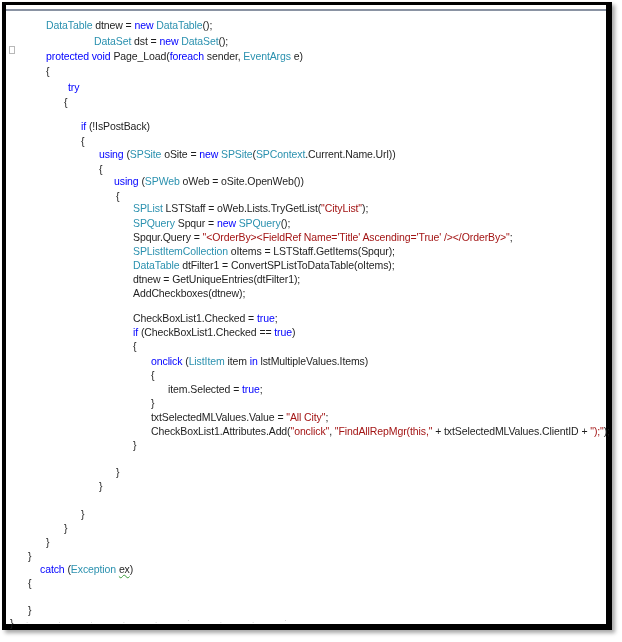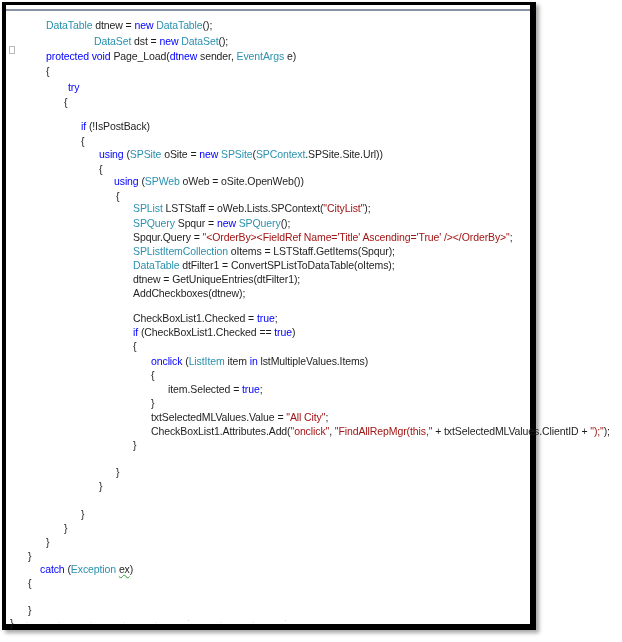--- a/index.html
+++ b/index.html
@@ -1,18 +1,18 @@
 <!DOCTYPE html>
 <html><head>
 <meta charset="utf-8">
 <style>
   html, body { margin:0; padding:0; background:#ffffff; }
   body { width:622px; height:642px; position:relative; overflow:hidden; }
   .frame {
-    position:absolute; left:2px; top:2px; width:534px; height:628px;
+    position:absolute; left:2px; top:2px; width:610px; height:628px;
     border-left:4px solid #000; border-top:3px solid #000;
     border-right:6px solid #000; border-bottom:6px solid #000;
     box-shadow: 3px 3px 4px rgba(0,0,0,0.35);
     background:#fff; box-sizing:border-box;
   }
   .topline { position:absolute; left:0; right:0; top:4px; height:2px; background:#8a93a3; }
   .gutter-mark { position:absolute; left:3px; top:41px; width:6px; height:8px; border:1px solid #b8b8b8; box-sizing:border-box; }
   .code {
     position:absolute; left:0; top:8px; right:0;
     font-family:"Liberation Sans", "DejaVu Sans", sans-serif;
@@ -28,31 +28,31 @@
 </style>
 </head>
 <body>
 
 <div class="frame">
   <div class="topline"></div>
   <div class="gutter-mark"></div>
   <div class="code" id="code">
       <div class="line" style="left: 40px; top: 5px;"><span class="ty">DataTable</span><span class="pl"> dtnew = </span><span class="kw">new</span><span class="pl"> </span><span class="ty">DataTable</span><span class="pl">();</span></div>
       <div class="line" style="left: 40px; top: 21px; padding-left: 48px;"><span class="ty">DataSet</span><span class="pl"> dst = </span><span class="kw">new</span><span class="pl"> </span><span class="ty">DataSet</span><span class="pl">();</span></div>
-      <div class="line" style="left: 40px; top: 36px;"><span class="kw">protected</span><span class="pl"> </span><span class="kw">void</span><span class="pl"> Page_Load(</span><span class="kw">dtnew</span><span class="pl"> sender, </span><span class="ty">EventArgs</span><span class="pl"> e)</span></div>
+      <div class="line" style="left: 40px; top: 36px;"><span class="kw">protected</span><span class="pl"> </span><span class="kw">void</span><span class="pl"> Page_Load(</span><span class="kw">foreach</span><span class="pl"> sender, </span><span class="ty">EventArgs</span><span class="pl"> e)</span></div>
       <div class="line" style="left: 40px; top: 51px;"><span class="pl">{</span></div>
       <div class="line" style="left: 62px; top: 67px;"><span class="kw">try</span></div>
       <div class="line" style="left: 58px; top: 82px;"><span class="pl">{</span></div>
       <div class="line" style="left: 75px; top: 106px;"><span class="kw">if</span><span class="pl"> (!IsPostBack)</span></div>
       <div class="line" style="left: 75px; top: 121px;"><span class="pl">{</span></div>
-      <div class="line" style="left: 93px; top: 134px;"><span class="kw">using</span><span class="pl"> (</span><span class="ty">SPSite</span><span class="pl"> oSite = </span><span class="kw">new</span><span class="pl"> </span><span class="ty">SPSite</span><span class="pl">(</span><span class="ty">SPContext</span><span class="pl">.SPSite.Site.Url))</span></div>
+      <div class="line" style="left: 93px; top: 134px;"><span class="kw">using</span><span class="pl"> (</span><span class="ty">SPSite</span><span class="pl"> oSite = </span><span class="kw">new</span><span class="pl"> </span><span class="ty">SPSite</span><span class="pl">(</span><span class="ty">SPContext</span><span class="pl">.Current.Name.Url))</span></div>
       <div class="line" style="left: 93px; top: 149px;"><span class="pl">{</span></div>
       <div class="line" style="left: 108px; top: 161px;"><span class="kw">using</span><span class="pl"> (</span><span class="ty">SPWeb</span><span class="pl"> oWeb = oSite.OpenWeb())</span></div>
       <div class="line" style="left: 110px; top: 176px;"><span class="pl">{</span></div>
-      <div class="line" style="left: 127px; top: 188px;"><span class="ty">SPList</span><span class="pl"> LSTStaff = oWeb.Lists.SPContext(</span><span class="st">"CityList"</span><span class="pl">);</span></div>
+      <div class="line" style="left: 127px; top: 188px;"><span class="ty">SPList</span><span class="pl"> LSTStaff = oWeb.Lists.TryGetList(</span><span class="st">"CityList"</span><span class="pl">);</span></div>
       <div class="line" style="left: 127px; top: 203px;"><span class="ty">SPQuery</span><span class="pl"> Spqur = </span><span class="kw">new</span><span class="pl"> </span><span class="ty">SPQuery</span><span class="pl">();</span></div>
       <div class="line" style="left: 127px; top: 217px;"><span class="pl">Spqur.Query = </span><span class="st">"&lt;OrderBy&gt;&lt;FieldRef Name='Title' Ascending='True' /&gt;&lt;/OrderBy&gt;"</span><span class="pl">;</span></div>
       <div class="line" style="left: 127px; top: 231px;"><span class="ty">SPListItemCollection</span><span class="pl"> oItems = LSTStaff.GetItems(Spqur);</span></div>
       <div class="line" style="left: 127px; top: 245px;"><span class="ty">DataTable</span><span class="pl"> dtFilter1 = ConvertSPListToDataTable(oItems);</span></div>
       <div class="line" style="left: 127px; top: 259px;"><span class="pl">dtnew = GetUniqueEntries(dtFilter1);</span></div>
       <div class="line" style="left: 127px; top: 273px;"><span class="pl">AddCheckboxes(dtnew);</span></div>
       <div class="line" style="left: 127px; top: 298px;"><span class="pl">CheckBoxList1.Checked = </span><span class="kw">true</span><span class="pl">;</span></div>
       <div class="line" style="left: 127px; top: 312px;"><span class="kw">if</span><span class="pl"> (CheckBoxList1.Checked == </span><span class="kw">true</span><span class="pl">)</span></div>
       <div class="line" style="left: 127px; top: 326px;"><span class="pl">{</span></div>
       <div class="line" style="left: 145px; top: 341px;"><span class="kw">onclick</span><span class="pl"> (</span><span class="ty">ListItem</span><span class="pl"> item </span><span class="kw">in</span><span class="pl"> lstMultipleValues.Items)</span></div>

